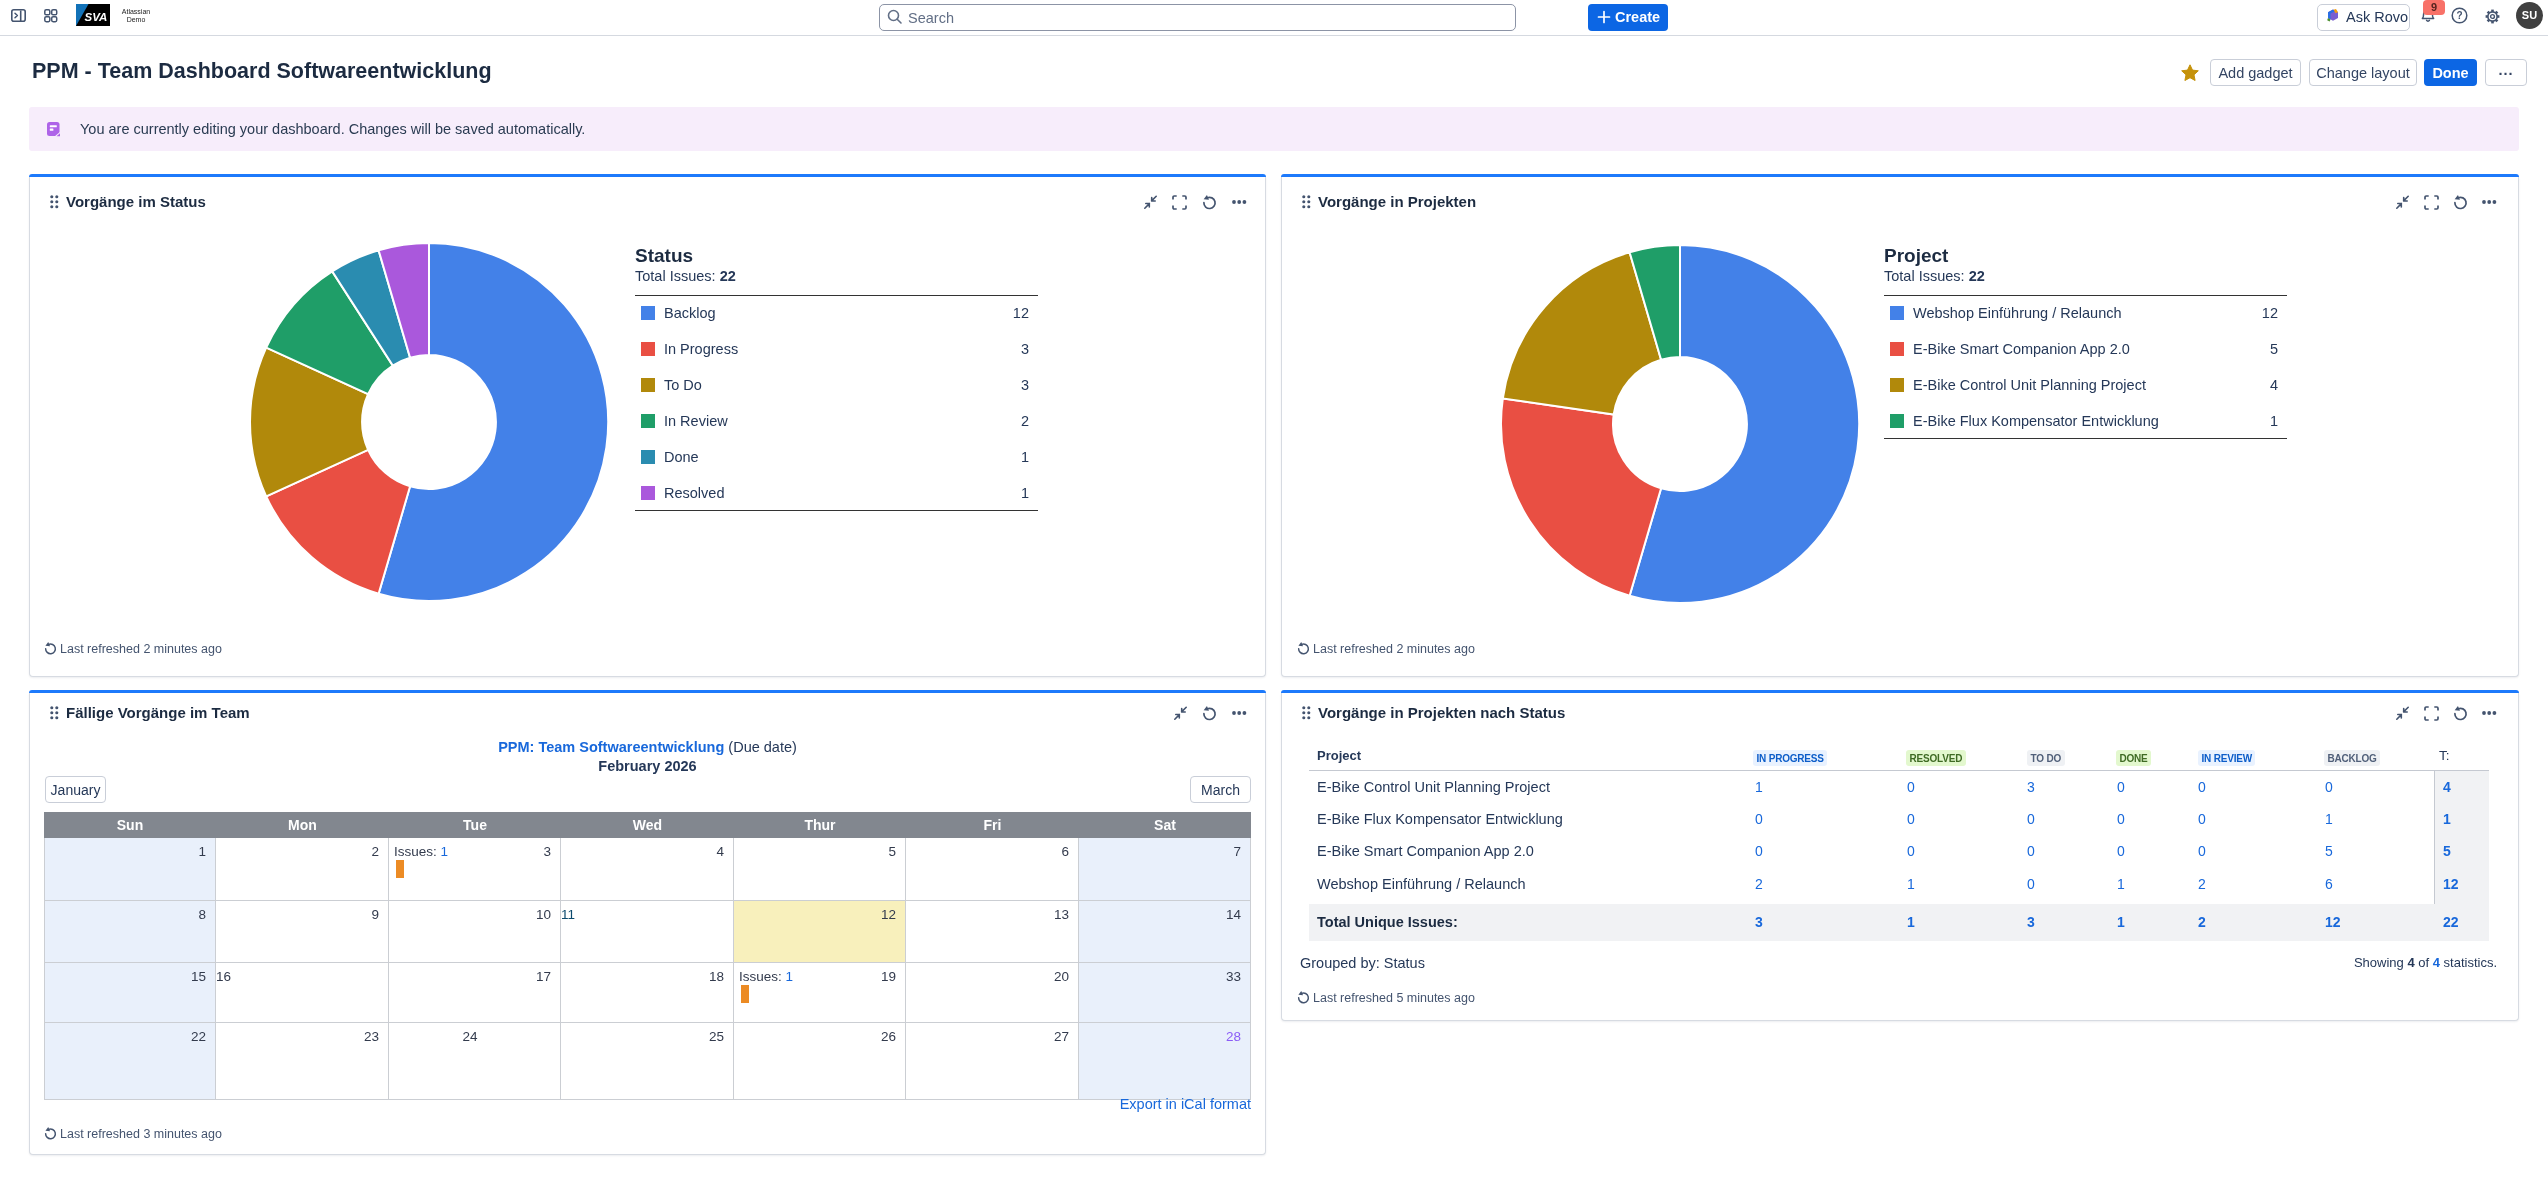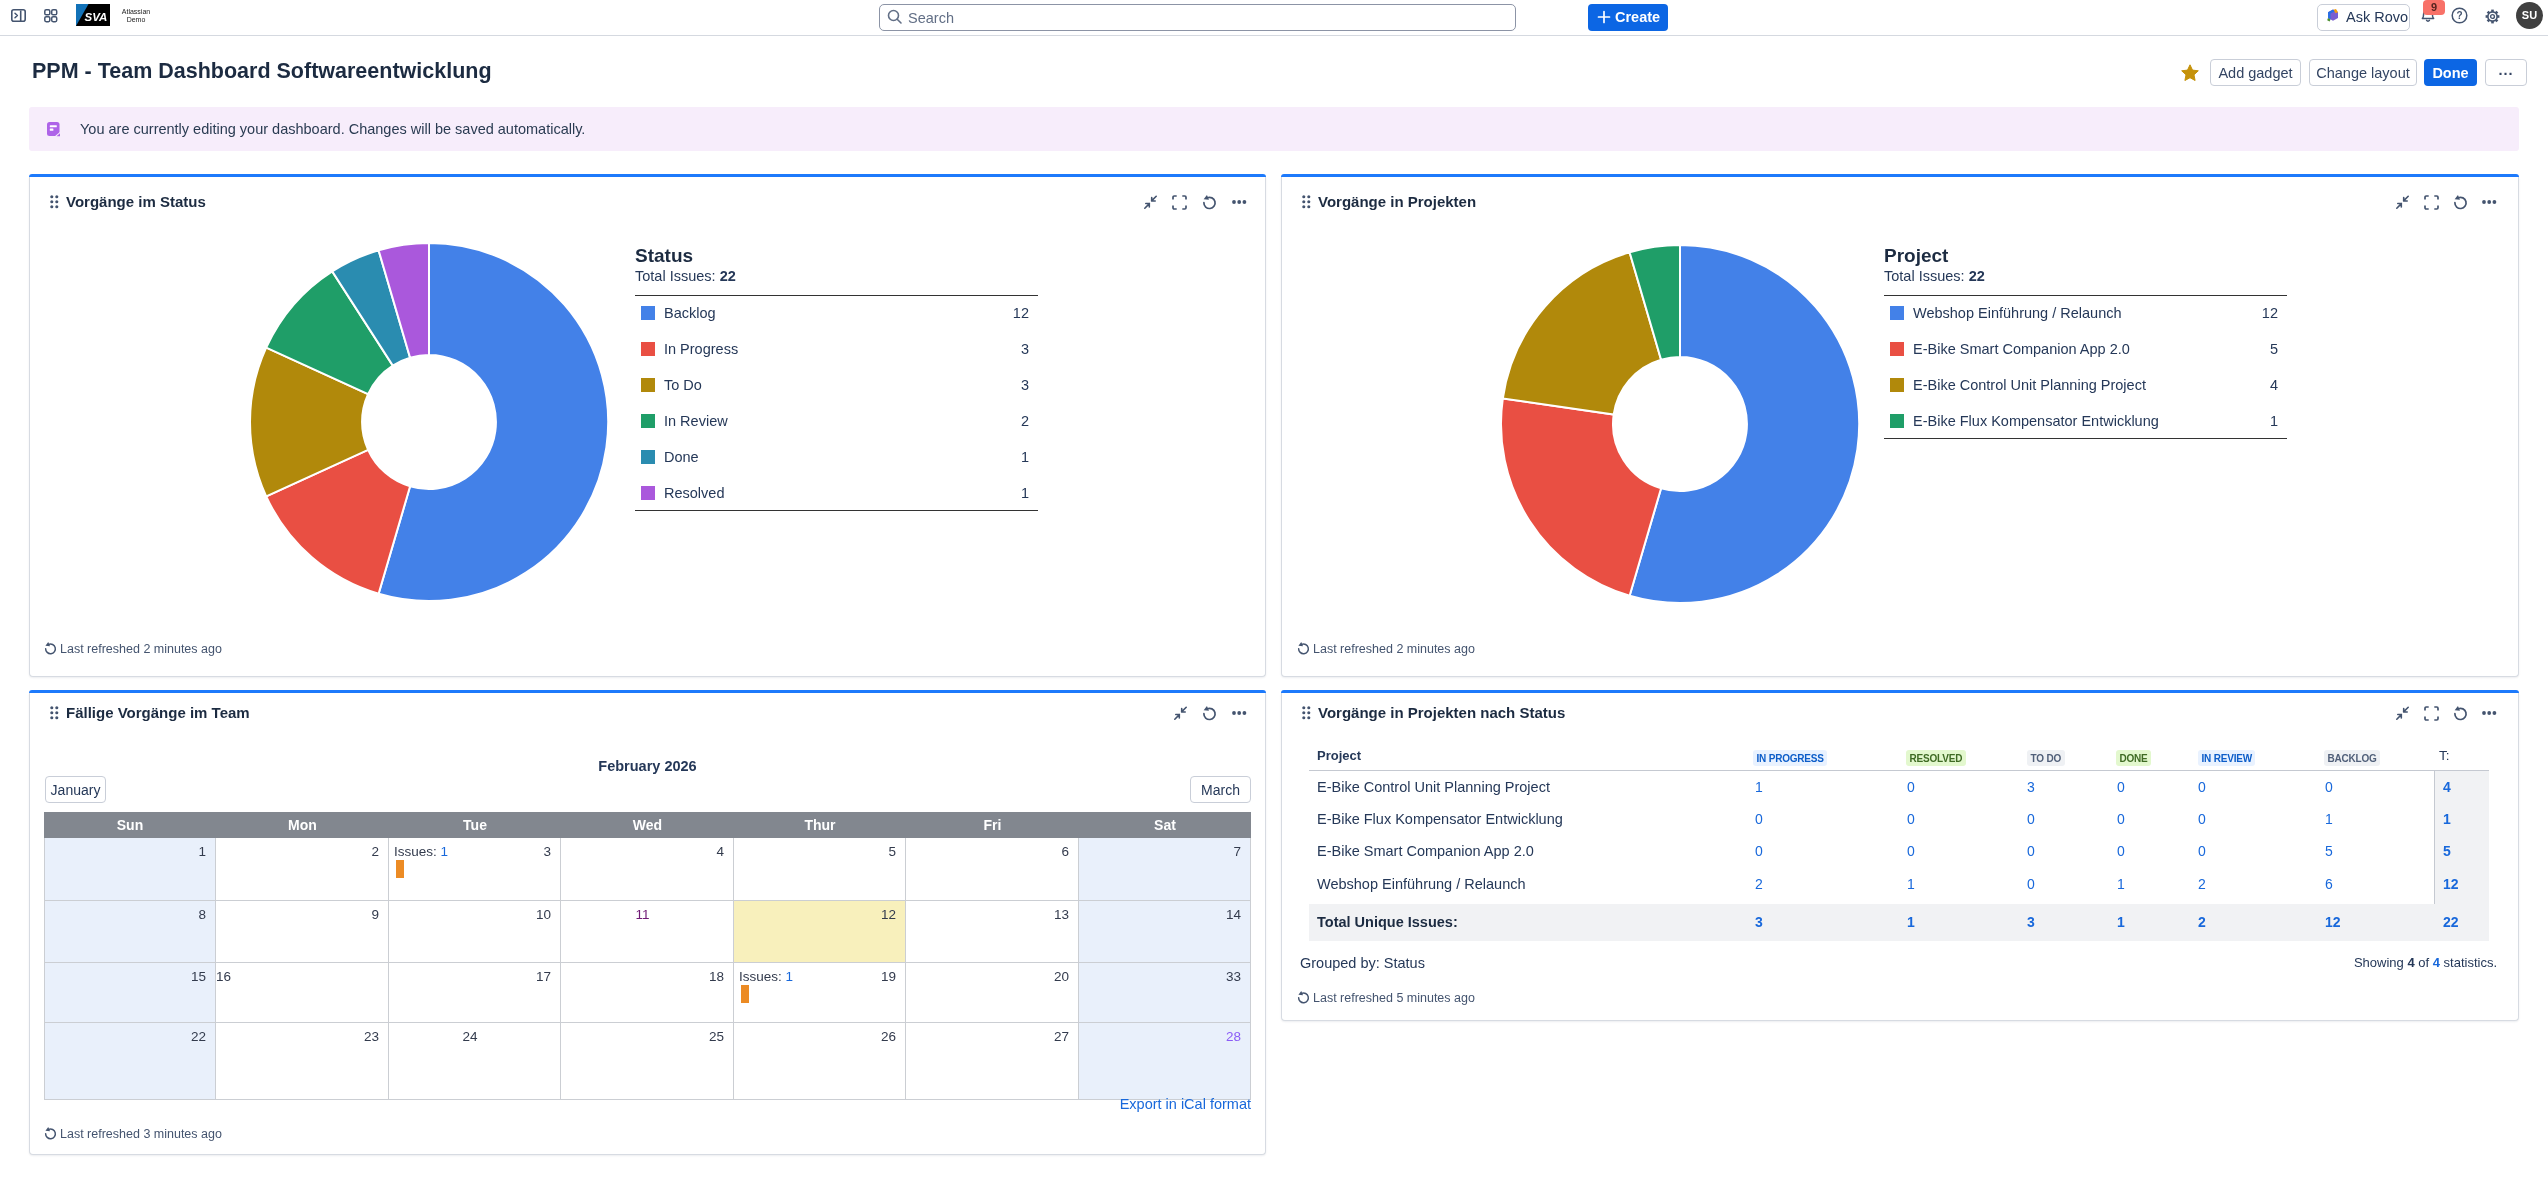--- a/index.html
+++ b/index.html
@@ -276,20 +276,21 @@
       </g>
     </svg>
 <div class="foot" style="left:60px;top:1127px">Last refreshed 3 minutes ago</div>
 <svg class="abs" style="left:1297px;top:991px" width="13" height="13" viewBox="0 0 13 13" fill="none">
       <g transform="scale(0.8666666666666667)">
         <path d="M5.31 2.75 A5.6 5.6 0 1 1 1.90 7.70" stroke="#44546F" stroke-width="1.7" fill="none" stroke-linecap="round"></path>
         <path d="M6.97 4.86 L1.63 4.31 L4.94 0.08 Z" fill="#44546F"></path>
       </g>
     </svg>
 <div class="foot" style="left:1313px;top:991px">Last refreshed 5 minutes ago</div>
+<div class="abs" style="left:0;top:739px;width:1295px;text-align:center;font-size:14.5px;color:#253858"><span style="color:#1868DB;font-weight:bold">PPM: Team Softwareentwicklung</span> (Due date)</div>
 <div class="abs" style="left:0;top:758px;width:1295px;text-align:center;font-size:14.5px;font-weight:bold;color:#253858">February 2026</div>
 <div class="btn" style="left:45px;top:776px;width:61px;height:27px;font-size:14px;color:#253858">January</div>
 <div class="btn" style="left:1190px;top:776px;width:61px;height:27px;font-size:14px;color:#253858">March</div>
 <div class="abs" style="left:44px;top:812px;width:1207px;height:26px;background:#82878F"></div>
 <div class="abs" style="left:44px;top:817px;width:172px;text-align:center;font-size:14px;font-weight:bold;color:#fff">Sun</div>
 <div class="abs" style="left:216px;top:817px;width:173px;text-align:center;font-size:14px;font-weight:bold;color:#fff">Mon</div>
 <div class="abs" style="left:389px;top:817px;width:172px;text-align:center;font-size:14px;font-weight:bold;color:#fff">Tue</div>
 <div class="abs" style="left:561px;top:817px;width:173px;text-align:center;font-size:14px;font-weight:bold;color:#fff">Wed</div>
 <div class="abs" style="left:734px;top:817px;width:172px;text-align:center;font-size:14px;font-weight:bold;color:#fff">Thur</div>
 <div class="abs" style="left:906px;top:817px;width:173px;text-align:center;font-size:14px;font-weight:bold;color:#fff">Fri</div>
@@ -308,21 +309,21 @@
 <div class="abs" style="left:906px;top:844px;width:163px;text-align:right;font-size:13.5px;color:#333B4D">6</div>
 <div class="abs" style="left:1079px;top:838px;width:172px;height:63px;background:#E9F0FB;border-right:1px solid #CBCED3;border-bottom:1px solid #CBCED3;"></div>
 <div class="abs" style="left:1079px;top:844px;width:162px;text-align:right;font-size:13.5px;color:#333B4D">7</div>
 <div class="abs" style="left:44px;top:901px;width:172px;height:62px;background:#E9F0FB;border-right:1px solid #CBCED3;border-bottom:1px solid #CBCED3;border-left:1px solid #CBCED3;"></div>
 <div class="abs" style="left:44px;top:907px;width:162px;text-align:right;font-size:13.5px;color:#333B4D">8</div>
 <div class="abs" style="left:216px;top:901px;width:173px;height:62px;background:#fff;border-right:1px solid #CBCED3;border-bottom:1px solid #CBCED3;"></div>
 <div class="abs" style="left:216px;top:907px;width:163px;text-align:right;font-size:13.5px;color:#333B4D">9</div>
 <div class="abs" style="left:389px;top:901px;width:172px;height:62px;background:#fff;border-right:1px solid #CBCED3;border-bottom:1px solid #CBCED3;"></div>
 <div class="abs" style="left:389px;top:907px;width:162px;text-align:right;font-size:13.5px;color:#333B4D">10</div>
 <div class="abs" style="left:561px;top:901px;width:173px;height:62px;background:#fff;border-right:1px solid #CBCED3;border-bottom:1px solid #CBCED3;"></div>
-<div class="abs" style="left:561px;top:907px;width:163px;text-align:center;font-size:13.5px;color:#701a75">11</div>
+<div class="abs" style="left:561px;top:907px;width:163px;text-align:left;font-size:13.5px;color:#0c4a6e">11</div>
 <div class="abs" style="left:734px;top:901px;width:172px;height:62px;background:#F8F0BC;border-right:1px solid #CBCED3;border-bottom:1px solid #CBCED3;"></div>
 <div class="abs" style="left:734px;top:907px;width:162px;text-align:right;font-size:13.5px;color:#333B4D">12</div>
 <div class="abs" style="left:906px;top:901px;width:173px;height:62px;background:#fff;border-right:1px solid #CBCED3;border-bottom:1px solid #CBCED3;"></div>
 <div class="abs" style="left:906px;top:907px;width:163px;text-align:right;font-size:13.5px;color:#333B4D">13</div>
 <div class="abs" style="left:1079px;top:901px;width:172px;height:62px;background:#E9F0FB;border-right:1px solid #CBCED3;border-bottom:1px solid #CBCED3;"></div>
 <div class="abs" style="left:1079px;top:907px;width:162px;text-align:right;font-size:13.5px;color:#333B4D">14</div>
 <div class="abs" style="left:44px;top:963px;width:172px;height:60px;background:#E9F0FB;border-right:1px solid #CBCED3;border-bottom:1px solid #CBCED3;border-left:1px solid #CBCED3;"></div>
 <div class="abs" style="left:44px;top:969px;width:162px;text-align:right;font-size:13.5px;color:#333B4D">15</div>
 <div class="abs" style="left:216px;top:963px;width:173px;height:60px;background:#fff;border-right:1px solid #CBCED3;border-bottom:1px solid #CBCED3;"></div>
 <div class="abs" style="left:216px;top:969px;width:163px;font-size:13.5px;color:#333B4D">16</div>

